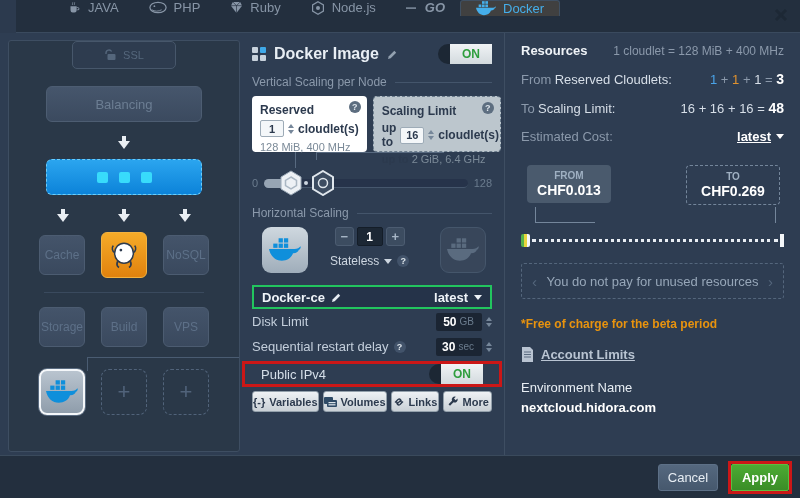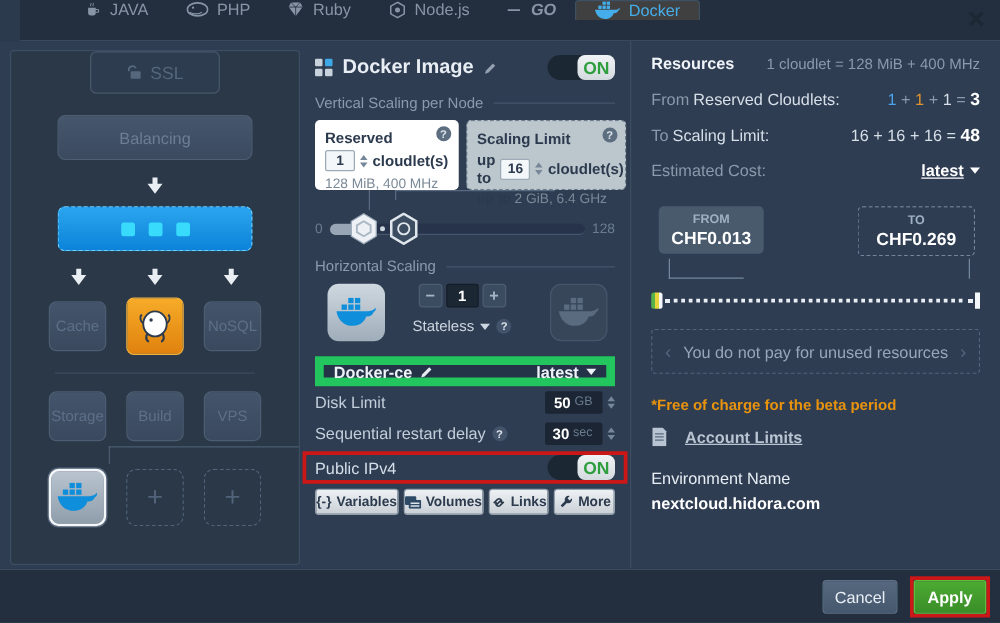--- a/index.html
+++ b/index.html
@@ -22,23 +22,23 @@
     color:#1d2835; font-weight:bold; }
   
   .main { position:absolute; top:33px; left:0; right:0; bottom:43px; background:#2e3d52; }
   .left-panel { position:absolute; left:8px; top:7px; width:232px; bottom:3px;
     background:#2a3848; border:1px solid #3e4e62; border-radius:3px; }
   .mid-panel { position:absolute; left:240px; top:0; width:265px; bottom:0;
     padding:8px 12px 0 12px; border-right:1px solid #3e4e62; }
   .right-panel { position:absolute; left:505px; top:0; right:0; bottom:0;
     padding:10px 16px 0 16px; }
   
-  .ssl-tab { margin:0 auto; width:104px; height:34px; border:1px solid #47576b;
+  .ssl-tab { margin:0 auto; width:104px; height:28px; border:1px solid #47576b;
     border-radius:5px; display:flex; align-items:center; justify-content:center; gap:6px;
-    color:#55677c; font-size:14px; background:#2e3c4f; }
+    color:#55677c; font-size:11px; background:#2e3c4f; }
   .topo-col { display:flex; flex-direction:column; align-items:center; }
   .topo-btn { width:156px; height:36px; border-radius:6px;
     background:linear-gradient(#46566c,#3b4a5f); border:1px solid #4d5d72;
     color:#6c7e93; font-size:13px; display:flex; align-items:center; justify-content:center; }
   .topo-btn.blue { background:linear-gradient(#2ba5ef,#0c83d9); border:1px dashed #6fcdf8;
     gap:11px; }
   .blue-dot { width:11px; height:11px; background:#38dbfb; border-radius:2px; }
   .arrow-down { width:0; height:0; border-left:6px solid transparent;
     border-right:6px solid transparent; border-top:8px solid #e9eef3; position:relative; }
   .arrow-down::before { content:""; position:absolute; left:-2px; top:-13px;
@@ -60,22 +60,22 @@
     border-left:1px solid #4a5c72; border-top:1px solid #4a5c72; }
   
   .mid-header { display:flex; align-items:center; gap:8px; height:26px; }
   .grid-icon { display:grid; grid-template-columns:6px 6px; gap:2px; }
   .grid-icon i { width:6px; height:6px; background:#c8d2dc; border-radius:1px; }
   .grid-icon i.b { background:#3fa9e8; }
   .mid-title { font-size:16px; font-weight:bold; color:#e8eef4; }
   .pencil { color:#93a1b0; }
   .toggle { margin-left:auto; width:54px; height:20px; border-radius:10px;
     background:#1c2734; display:flex; align-items:center; }
-  .toggle .on-pill { margin-left:auto; width:30px; height:20px; border-radius:6px;
-    background:linear-gradient(#f0f3f5,#d3dade); color:#2f9e3e; font-size:14px;
+  .toggle .on-pill { margin-left:auto; width:42px; height:20px; border-radius:0;
+    background:linear-gradient(#f0f3f5,#d3dade); color:#2f9e3e; font-size:12px;
     font-weight:bold; display:flex; align-items:center; justify-content:center; }
   .section-label { display:flex; align-items:center; gap:8px; color:#8b99ab;
     font-size:12px; margin:8px 0 7px 0; }
   .section-label::after { content:""; flex:1; border-top:1px solid #44556b; }
   .vbox-row { display:flex; gap:6px; }
   .vbox { border-radius:4px; padding:7px 8px; position:relative; height:56px; }
   .vbox.solid { width:117px; background:#ffffff; }
   .vbox.dashed { width:128px; background:#bcc6cd; border:1px dashed #6d7e8e; }
   .vbox .ttl { color:#2c3a4e; font-size:12px; font-weight:bold; }
   .help-badge { position:absolute; right:6px; top:5px; width:12px; height:12px;
@@ -120,33 +120,33 @@
     border-radius:3px; color:#a6b5c5; font-size:13px; font-weight:bold;
     display:flex; align-items:center; justify-content:center; }
   .count-input { width:26px; height:19px; background:#1c2734; border:1px solid #141d28;
     border-radius:2px; color:#fff; font-weight:bold; text-align:center; font-size:12px;
     font-family:"Liberation Sans",sans-serif; }
   .stateless { display:flex; align-items:center; gap:5px; margin-top:8px;
     color:#cdd6e0; font-size:12px; }
   .caret { width:0; height:0; border-left:4px solid transparent;
     border-right:4px solid transparent; border-top:5px solid #cdd6e0; }
   .help-badge.inline { position:static; }
-  .img-bar { height:24px; background:#253349; border:7px solid #22c55e; margin-top:12px;
+  .img-bar { height:24px; background:#253349; border:2px solid #22c55e; margin-top:12px;
     display:flex; align-items:center; padding:0 8px; gap:6px; }
   .img-name { color:#eef3f8; font-size:13px; font-weight:bold; }
   .img-tag { margin-left:auto; color:#eef3f8; font-size:13px; font-weight:bold;
     display:flex; align-items:center; gap:6px; }
   .img-tag .caret { border-top-color:#eef3f8; }
   .prop-row { display:flex; align-items:center; height:25px; color:#c3cedb; font-size:13px; }
   .prop-val { margin-left:auto; display:flex; align-items:center; gap:4px; }
   .dark-box { width:46px; height:18px; background:#1b2533; border-radius:2px;
     display:flex; align-items:center; justify-content:flex-end; padding:0 8px; gap:3px; }
   .dark-box .v { color:#fff; font-weight:bold; font-size:12px; }
   .dark-box .u { color:#6b7c8e; font-size:10px; }
-  .ipv4-row { border:3px solid #cb1717; margin:2px -10px 0 -10px; padding:0 7px;
+  .ipv4-row { border:3px solid #cb1717; margin:2px -10px 0 -10px; padding:0 16px;
     height:26px; display:flex; align-items:center; color:#d5dfe9; font-size:13px; }
   .actions-row { display:flex; gap:4px; margin-top:4px; }
   .act-btn { flex:1; height:21px; background:linear-gradient(#eef1f4,#c9d0d6);
     border:1px solid #93a0ab; border-radius:3px; color:#2c3a4e; font-size:11px;
     display:flex; align-items:center; justify-content:center; gap:4px; font-weight:bold; }
   
   .res-row { display:flex; align-items:baseline; margin-bottom:13px; }
   .res-title { color:#f0f4f8; font-size:13px; font-weight:bold; }
   .res-info { margin-left:auto; color:#8b99ab; font-size:12px; }
   .lbl-gray { color:#8b99ab; font-size:13px; }
@@ -170,21 +170,21 @@
   .dotbar { position:relative; height:14px; display:flex; align-items:center; }
   .dot-start { width:9px; height:13px; border-radius:2px;
     background:linear-gradient(90deg,#57b34a 33%,#e8d53c 33% 66%,#f4f7f9 66%); }
   .dot-line { flex:1; border-top:3px dotted #e9eef4; margin:0 2px; }
   .dot-end { width:4px; height:13px; background:#f4f7f9; }
   .carousel { border:1px dashed #54667c; border-radius:3px; height:36px; margin-top:16px;
     display:flex; align-items:center; padding:0 10px; }
   .car-chev { color:#54667c; font-size:15px; }
   .car-text { flex:1; text-align:center; color:#97a7b9; font-size:13px; }
   .beta-note { color:#e8930e; font-size:12px; font-weight:bold; margin-top:18px; }
-  .acct-row { display:flex; align-items:center; gap:14px; margin-top:11px; }
+  .acct-row { display:flex; align-items:center; gap:7px; margin-top:16px; }
   .acct-link { color:#b9c4d2; font-size:13px; font-weight:bold; text-decoration:underline; }
   .env-label { color:#e8eef4; font-size:13px; margin-top:18px; }
   .env-value { color:#ffffff; font-size:13px; font-weight:bold; margin-top:5px; }
   
   .footer { position:absolute; left:0; right:0; bottom:0; height:43px; background:#232f3e;
     border-top:1px solid #3a4a5c; display:flex; align-items:center;
     justify-content:flex-end; padding:0 8px; gap:10px; }
   .btn-cancel { width:60px; height:27px; background:linear-gradient(#55687f,#46586d);
     border:1px solid #5d7087; border-radius:3px; color:#e8eef4; font-size:13px;
     display:flex; align-items:center; justify-content:center; }

